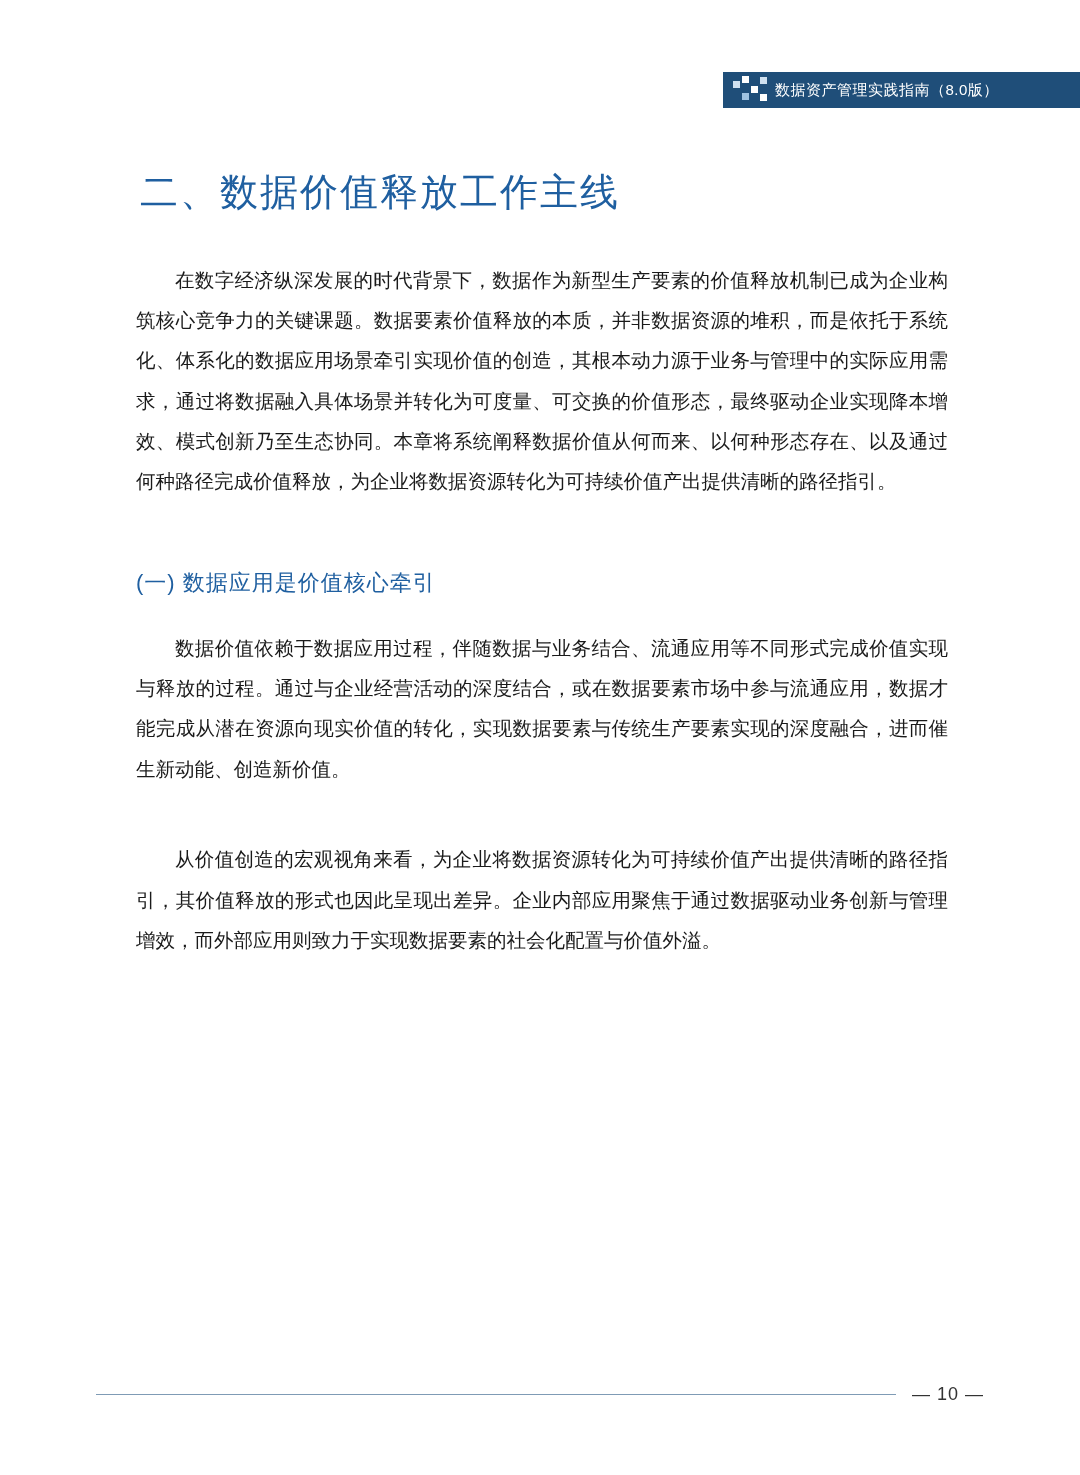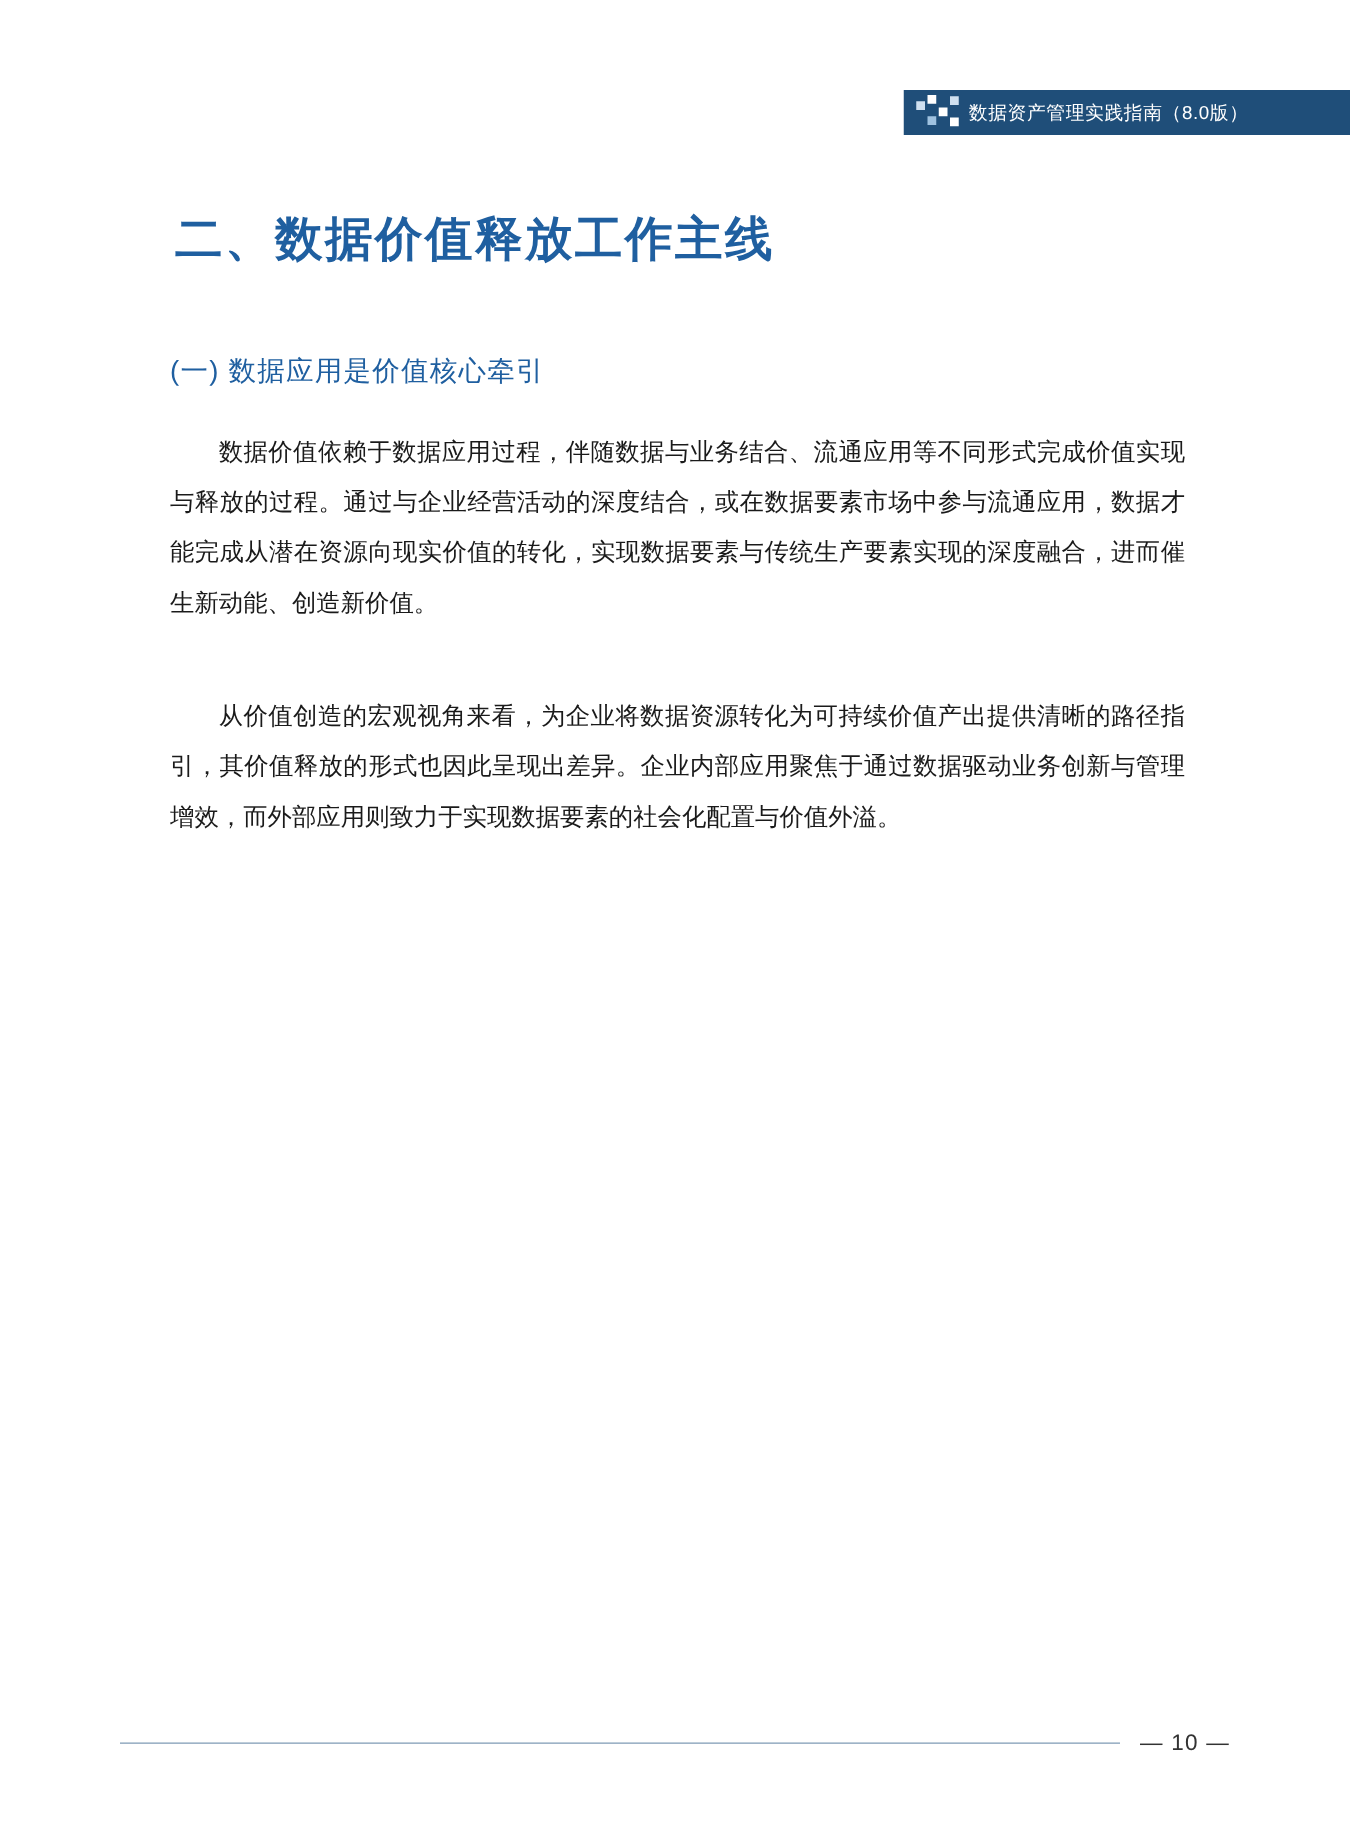--- a/index.html
+++ b/index.html
@@ -59,21 +59,21 @@
   
   .content {
     position: absolute;
     top: 170px;
     left: 136px;
     width: 812px;
   }
   .chapter-title {
     color: #1f5fa0;
     font-size: 38px;
-    font-weight: bold;
+    font-weight: normal;
     letter-spacing: 2px;
     margin: 0 0 44px 4px;
     line-height: 1.2;
   }
   .para {
     font-size: 19.5px;
     line-height: 2.07;
     color: #1a1a1a;
     text-align: justify;
     text-justify: inter-ideograph;
@@ -128,20 +128,21 @@
         <i></i>
         <i></i>
     </span>
     <span class="header-title">数据资产管理实践指南（8.0版）</span>
   </div>
 
   <div class="content">
 
     <h1 class="chapter-title">二、数据价值释放工作主线</h1>
 
+    <p class="para">在数字经济纵深发展的时代背景下，数据作为新型生产要素的价值释放机制已成为企业构筑核心竞争力的关键课题。数据要素价值释放的本质，并非数据资源的堆积，而是依托于系统化、体系化的数据应用场景牵引实现价值的创造，其根本动力源于业务与管理中的实际应用需求，通过将数据融入具体场景并转化为可度量、可交换的价值形态，最终驱动企业实现降本增效、模式创新乃至生态协同。本章将系统阐释数据价值从何而来、以何种形态存在、以及通过何种路径完成价值释放，为企业将数据资源转化为可持续价值产出提供清晰的路径指引。</p>
 
     <h2 class="section-title">(一) 数据应用是价值核心牵引</h2>
 
     <p class="para">数据价值依赖于数据应用过程，伴随数据与业务结合、流通应用等不同形式完成价值实现与释放的过程。通过与企业经营活动的深度结合，或在数据要素市场中参与流通应用，数据才能完成从潜在资源向现实价值的转化，实现数据要素与传统生产要素实现的深度融合，进而催生新动能、创造新价值。</p>
     <div class="gap-lg"></div>
     <p class="para">从价值创造的宏观视角来看，为企业将数据资源转化为可持续价值产出提供清晰的路径指引，其价值释放的形式也因此呈现出差异。企业内部应用聚焦于通过数据驱动业务创新与管理增效，而外部应用则致力于实现数据要素的社会化配置与价值外溢。</p>
     <div class="gap-lg"></div>
 
   </div>
 

